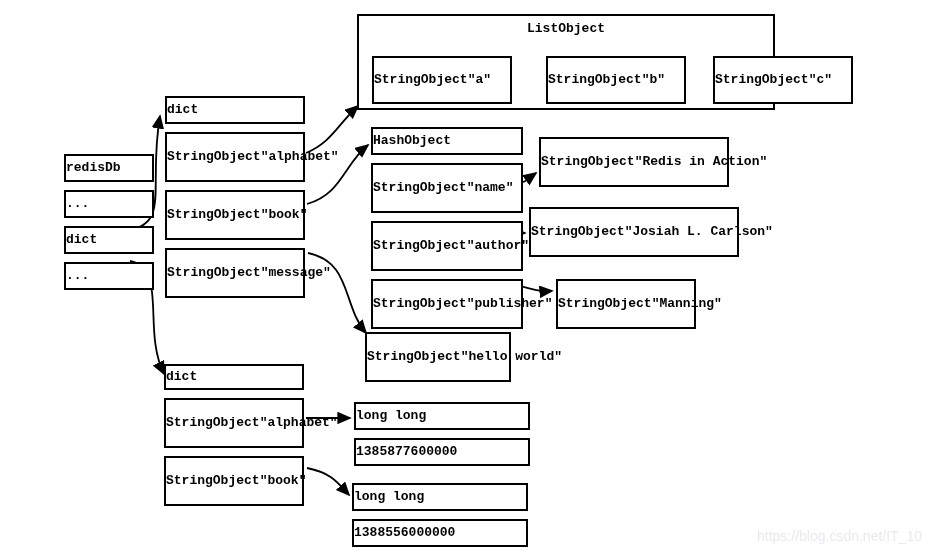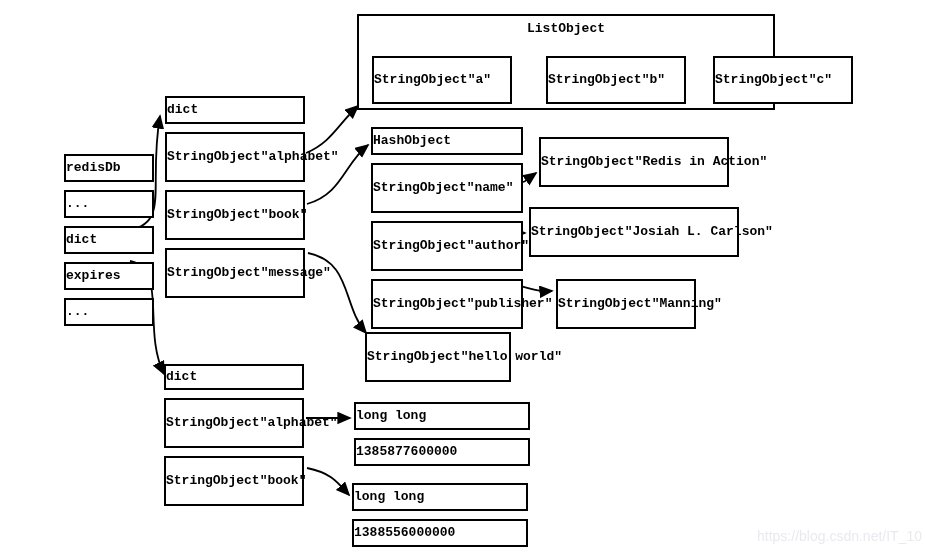--- a/index.html
+++ b/index.html
@@ -69,23 +69,20 @@
 
   <div class="stack" style="left:40px;top:154px;width:90px;margin-left:24px;">
     <div class="cell h28">
         <span>redisDb</span>
       </div>
     <div class="cell h28">
         <span>...</span>
       </div>
     <div class="cell h28">
         <span>dict</span>
-      </div>
-    <div class="cell h28">
-        <span>expires</span>
       </div>
     <div class="cell h28">
         <span>...</span>
       </div>
   </div>
 
   <div class="stack" style="left:165px;top:96px;width:140px;">
     <div class="cell h28">
         <span>dict</span>
       </div>

